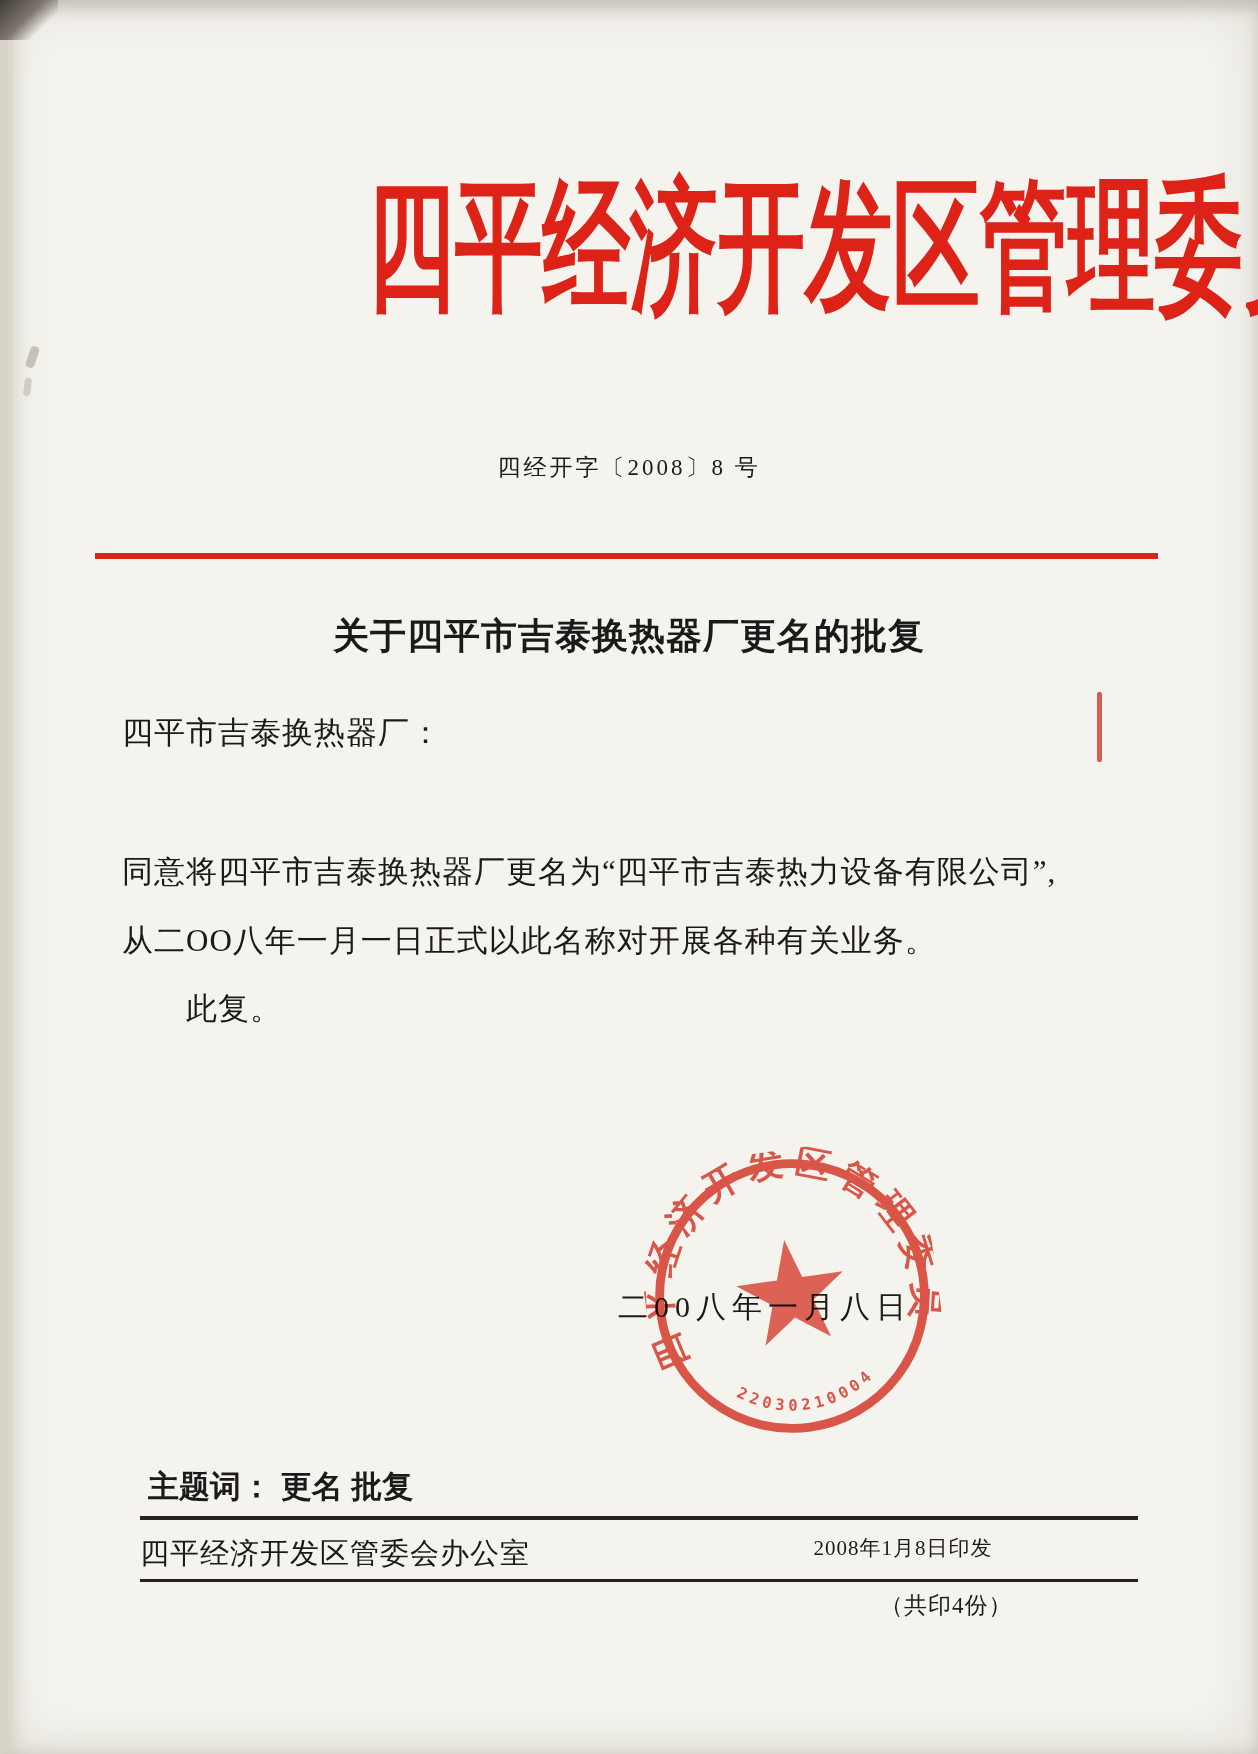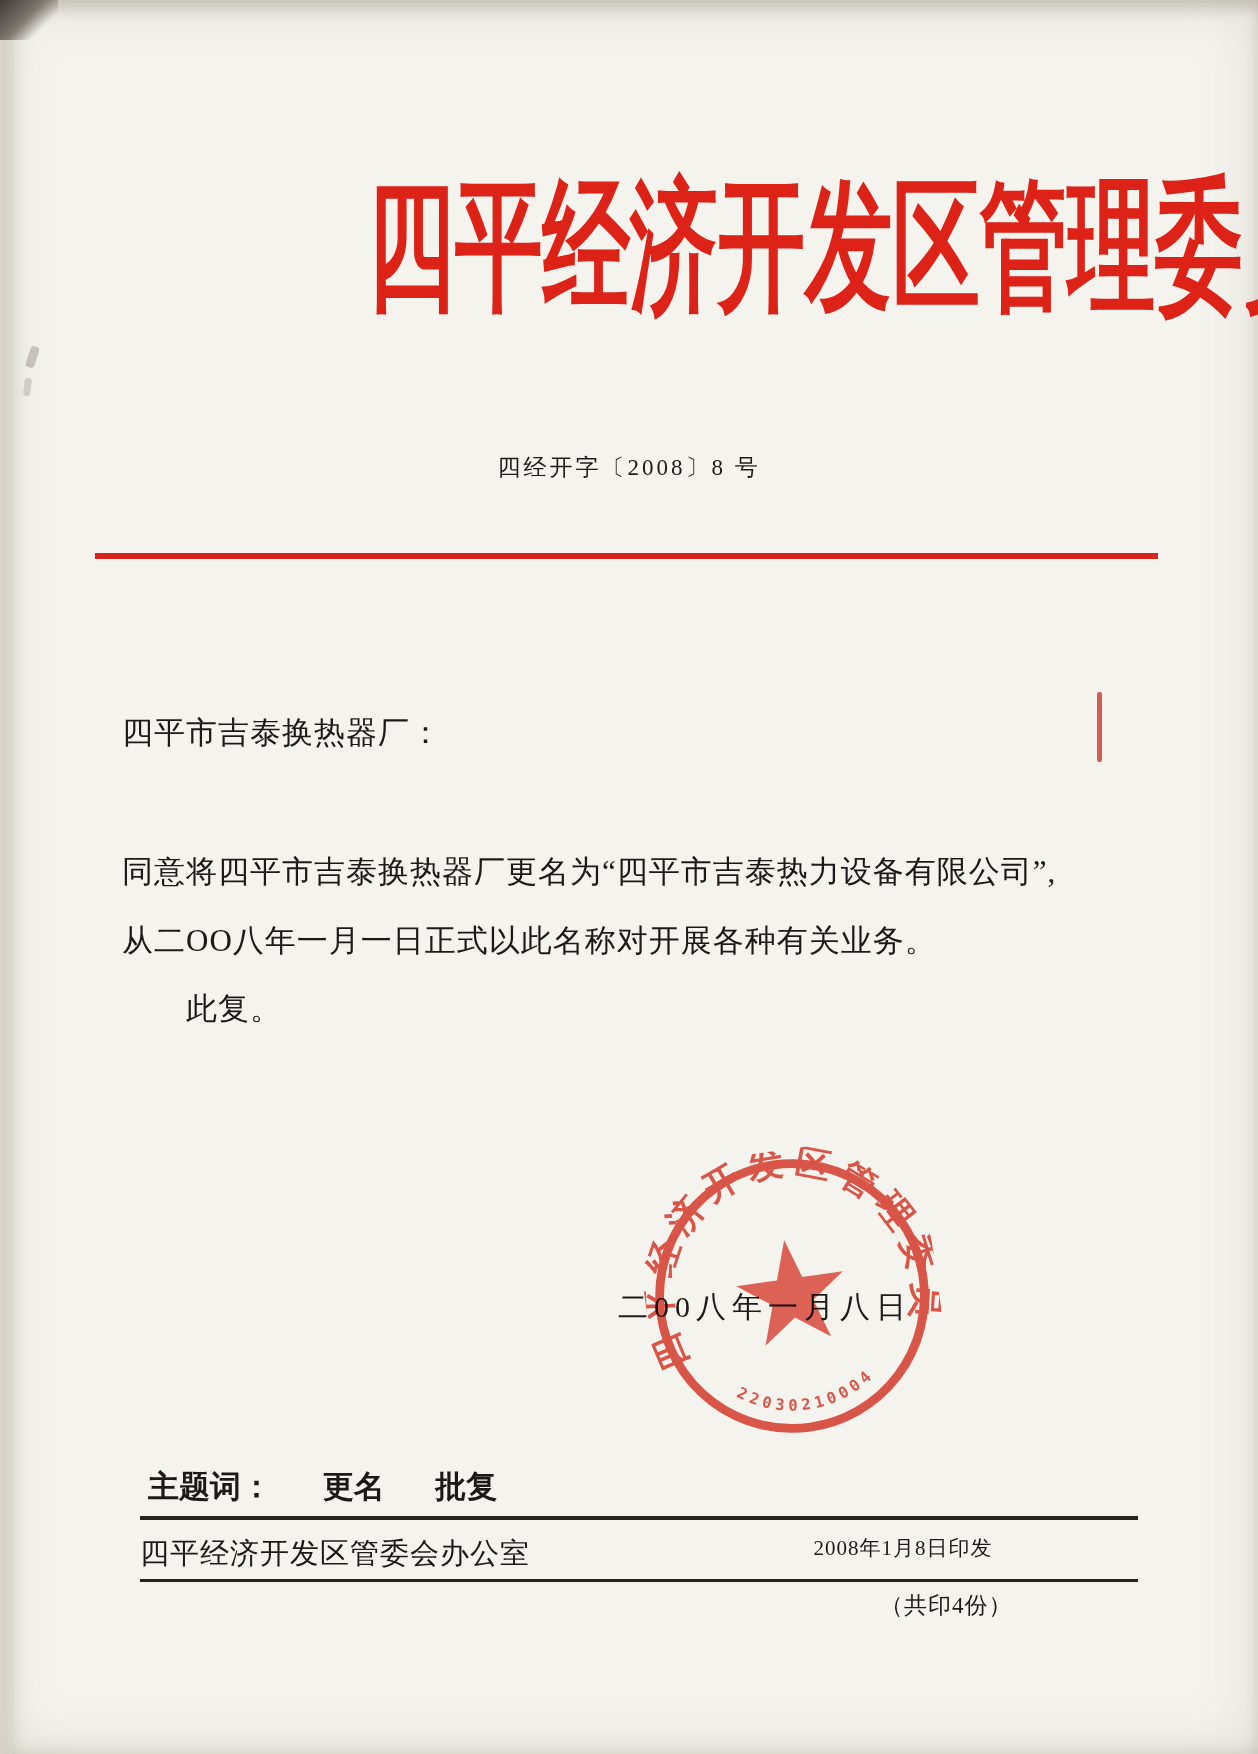--- a/index.html
+++ b/index.html
@@ -56,21 +56,21 @@
     position:absolute; top:1150px; left:646px; width:292px; height:292px;
     transform:rotate(-8deg);
     opacity:.88; mix-blend-mode:multiply; z-index:2;
   }
   
   .keywords-row {
     position:absolute; top:1466px; left:148px;
     font-family:"Liberation Sans","DejaVu Sans",sans-serif;
     font-weight:bold; font-size:31px; white-space:nowrap;
   }
-  .keywords-row .kw { margin-left:42px; }
+  .keywords-row .kw { }
   .hr1 { position:absolute; top:1516px; left:140px; width:998px; height:4px; background:#26231f; }
   .hr2 { position:absolute; top:1579px; left:140px; width:998px; height:3px; background:#26231f; }
   .footer-office { position:absolute; top:1534px; left:140px; font-size:29px; letter-spacing:1px; }
   .footer-date   { position:absolute; top:1534px; left:738px; width:330px; text-align:center; font-size:21px; letter-spacing:1px; }
   .footer-copies { position:absolute; top:1590px; left:880px; font-size:23px; letter-spacing:1px; }
   
   .corner-mark {
     position:absolute; top:0; left:0; width:58px; height:40px;
     background:linear-gradient(135deg,#3f3b37 0%,#7c766d 45%,rgba(124,118,109,0) 72%);
   }
@@ -91,20 +91,21 @@
   <div class="red-streak"></div>
 
   <div class="header-wrap">
     <span class="header-title">四平经济开发区管理委员会文件</span>
   </div>
 
   <div class="doc-number">四经开字〔2008〕8 号</div>
 
   <div class="red-rule"></div>
 
+  <div class="doc-title">关于四平市吉泰换热器厂更名的批复</div>
 
   <div class="line salutation">四平市吉泰换热器厂：</div>
   <div class="line body-3">从二OO八年一月一日正式以此名称对开展各种有关业务。</div>
   <div class="line body-2">同意将四平市吉泰换热器厂更名为“四平市吉泰热力设备有限公司”,</div>
   <div class="line closing">此复。</div>
 
   <div class="signature-date">二00八年一月八日</div>
 
   <svg class="seal" viewBox="0 0 300 300" aria-hidden="true">
     <circle cx="150" cy="150" r="136" fill="none" stroke="#de4233" stroke-width="9"></circle>

